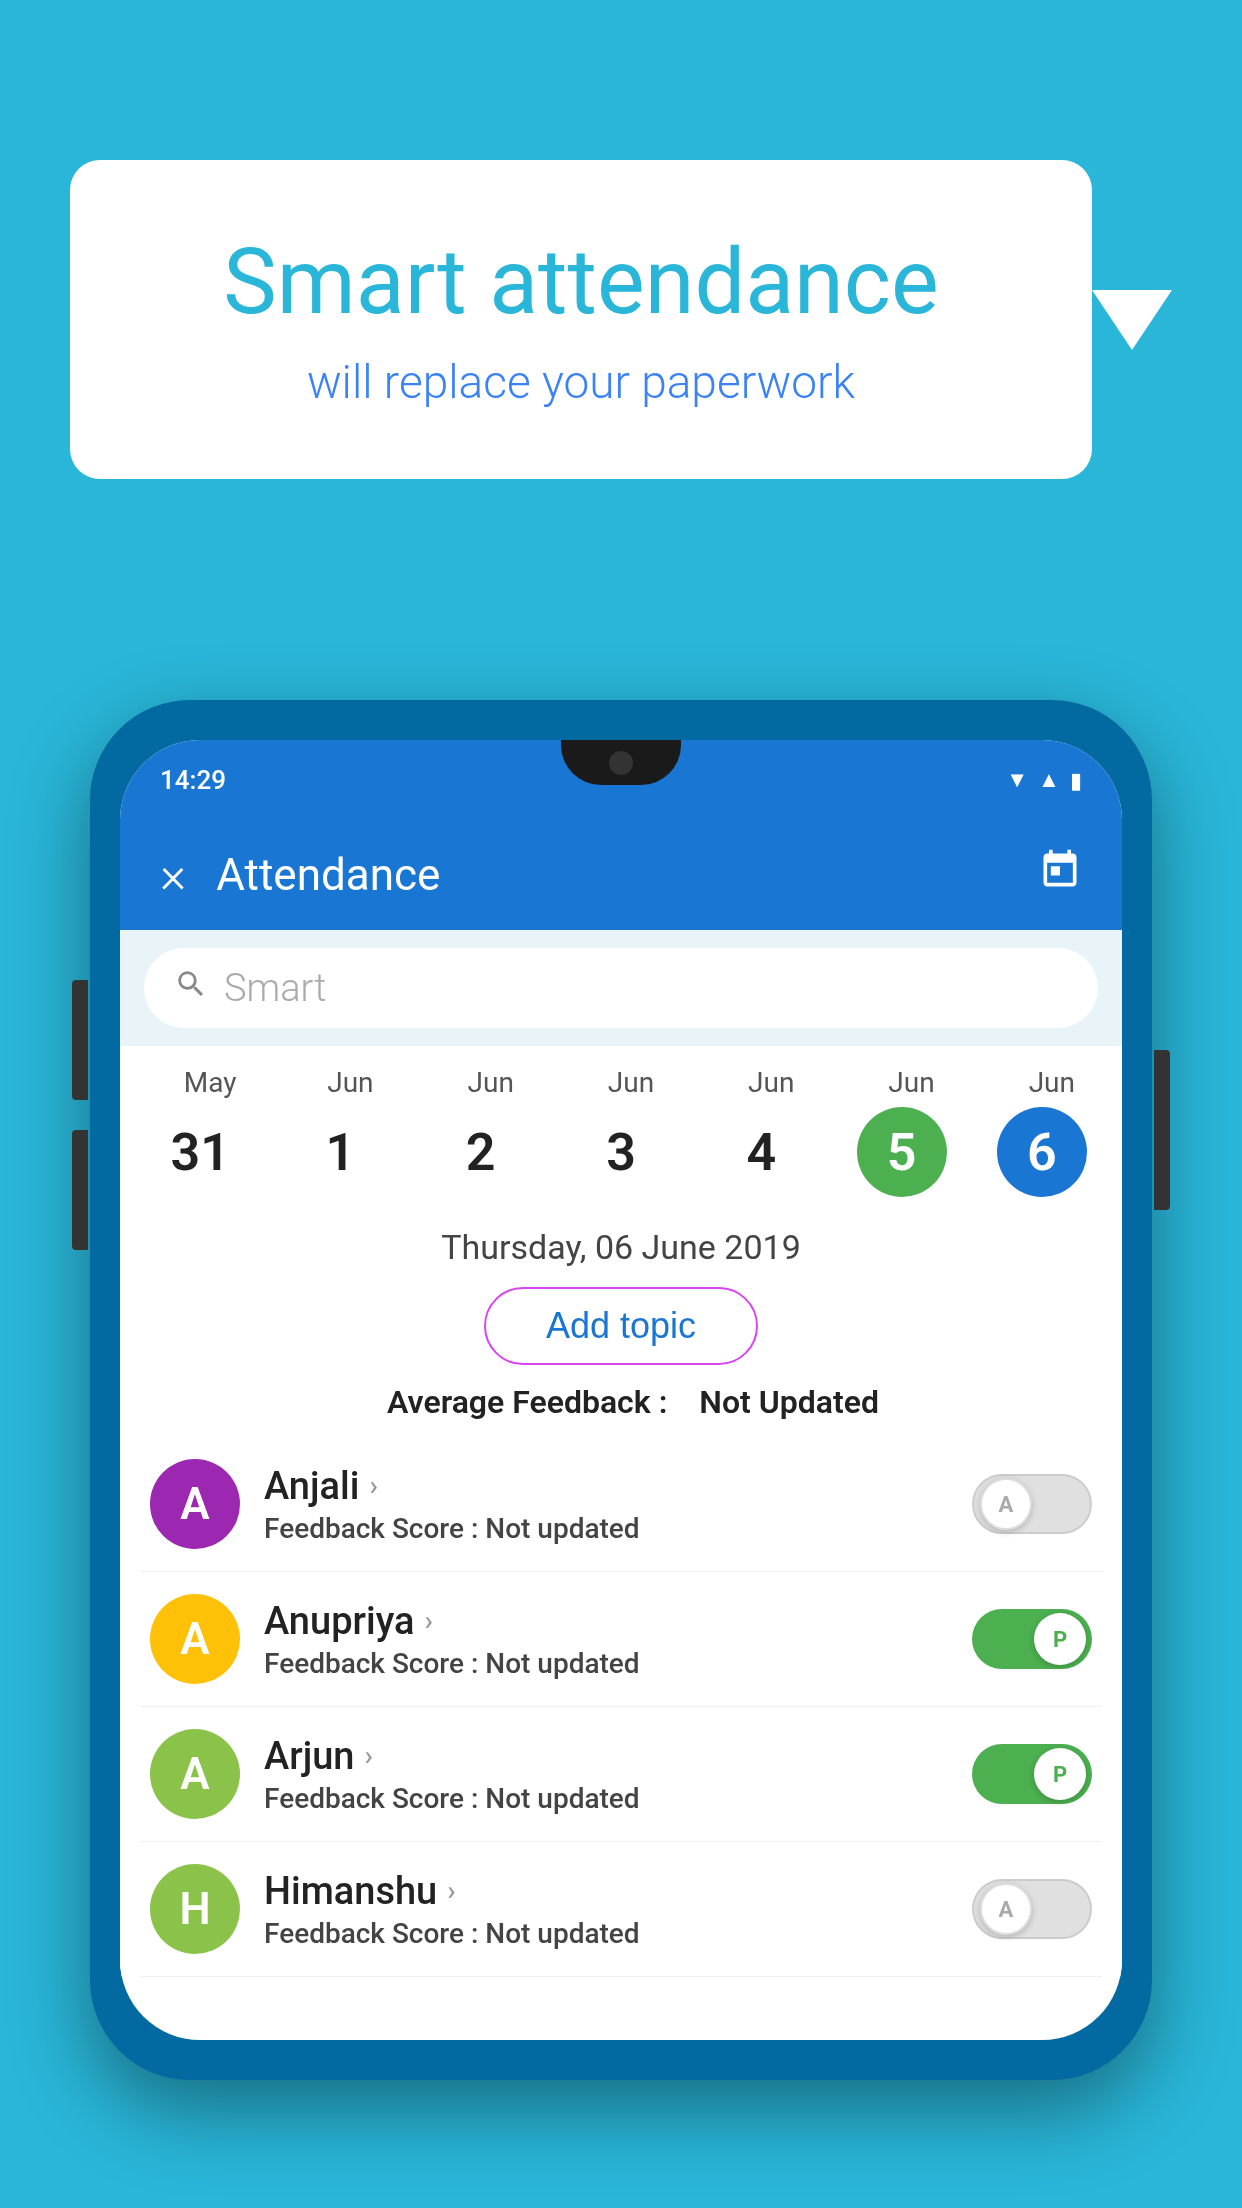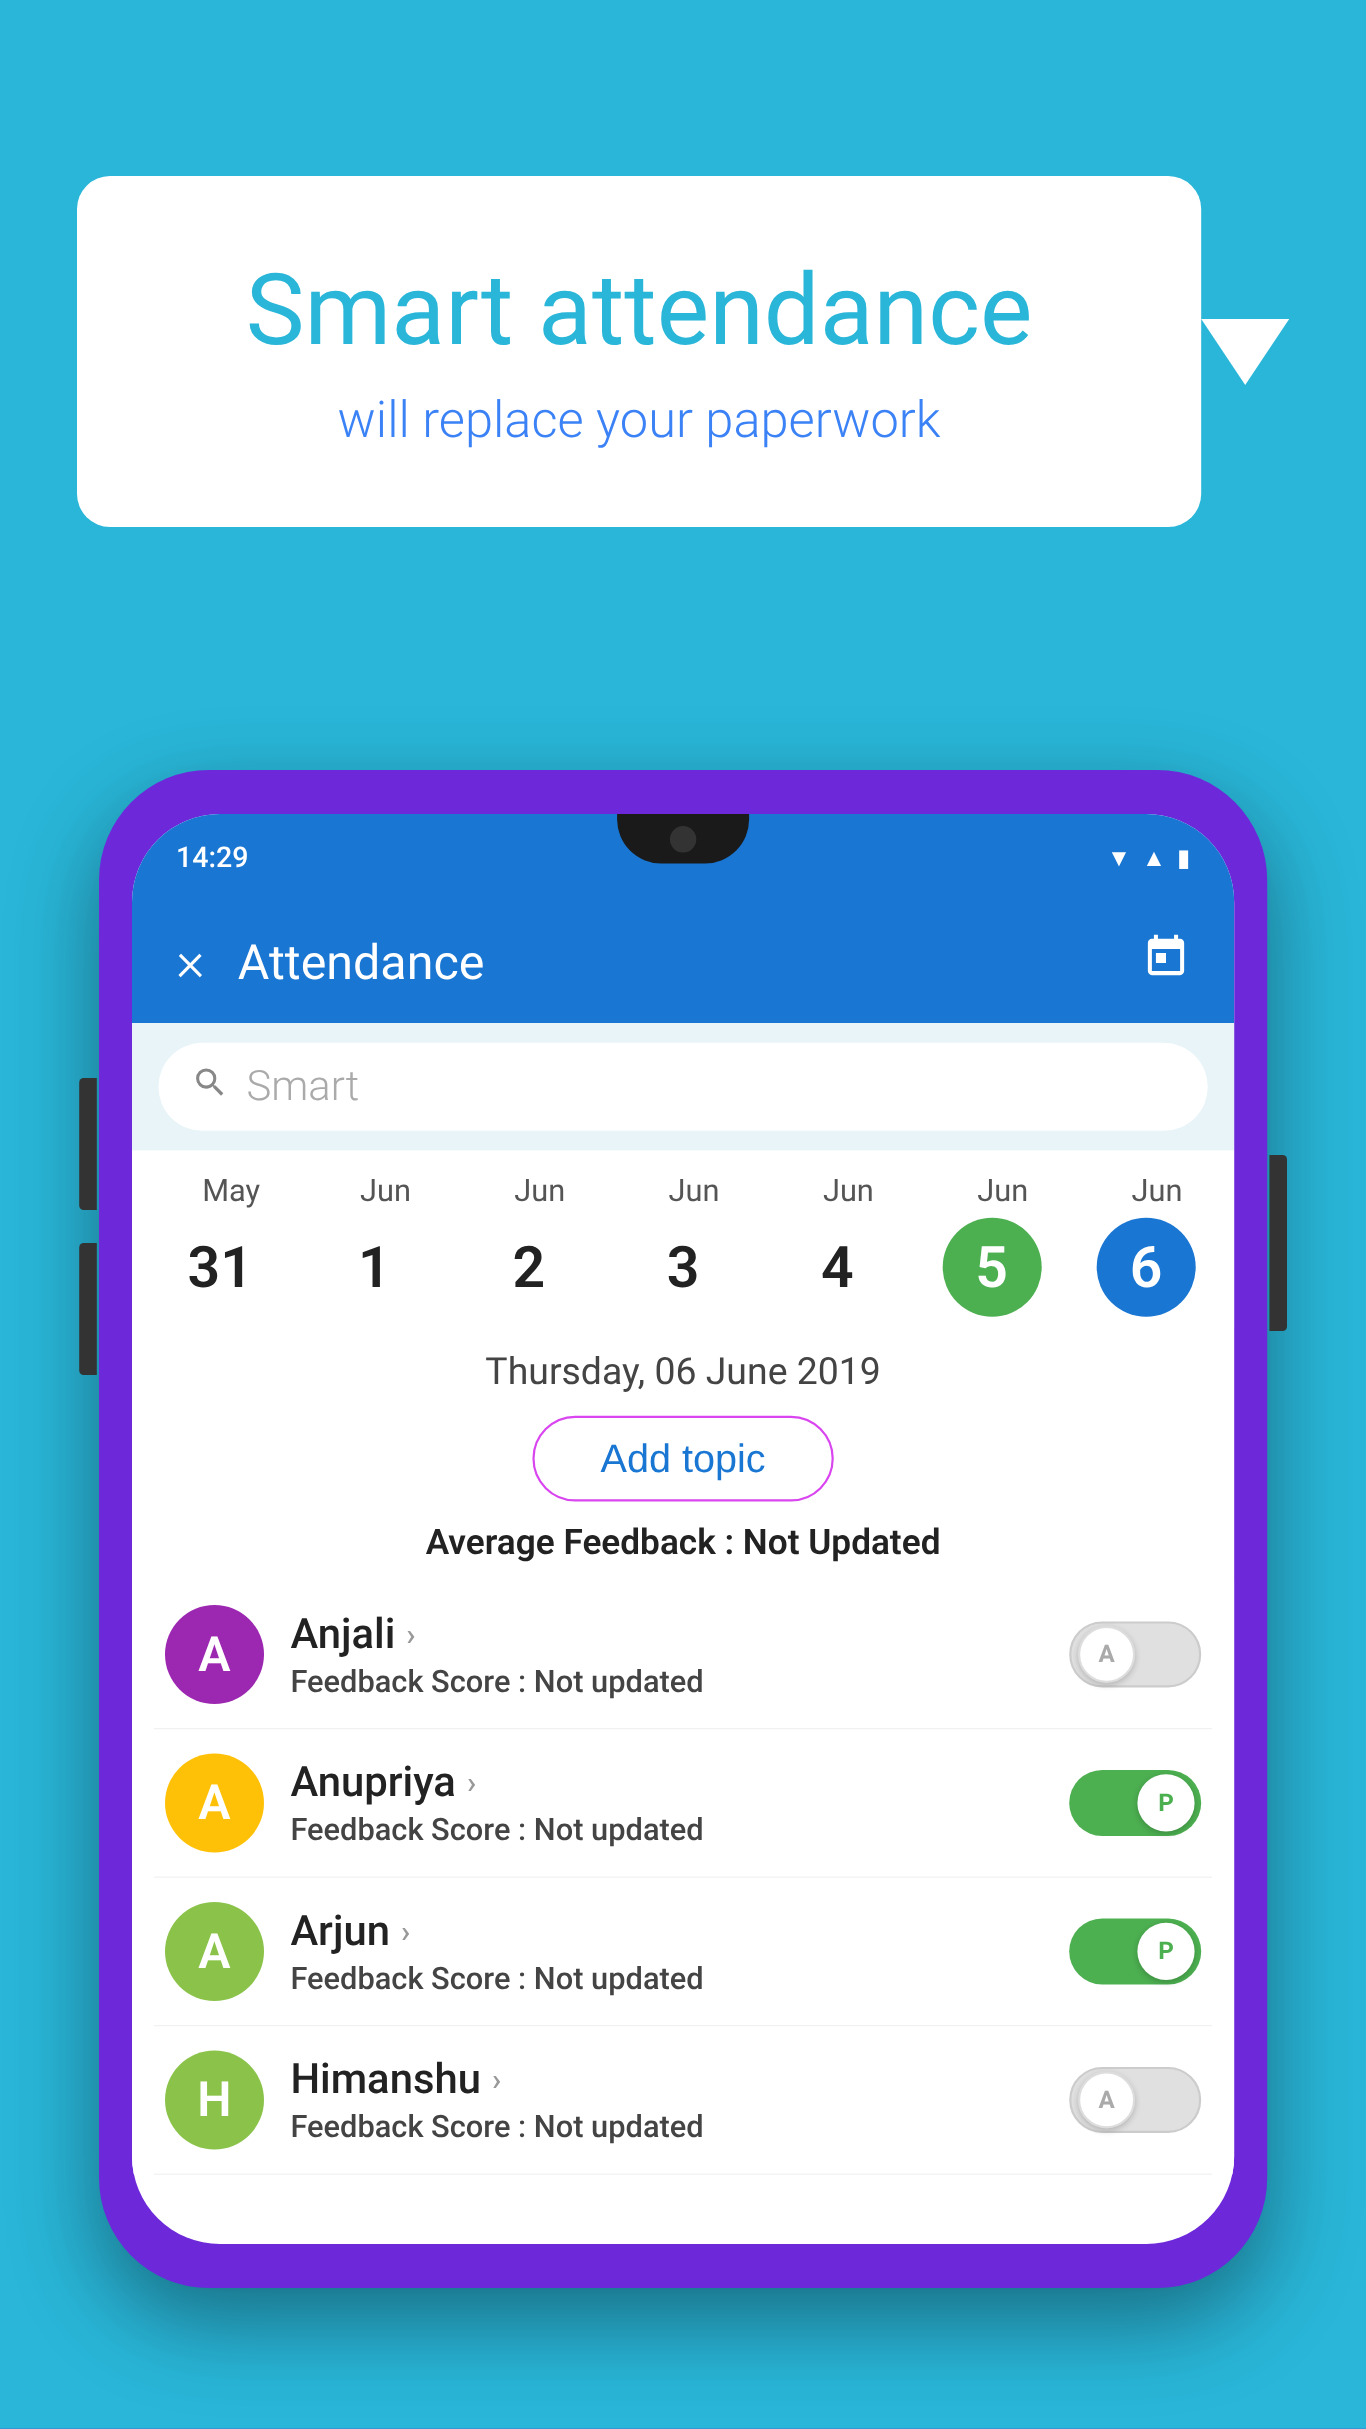--- a/index.html
+++ b/index.html
@@ -50,21 +50,21 @@
 
     
     .phone-wrapper {
       position: absolute;
       top: 700px;
       left: 90px;
       right: 90px;
       bottom: 0;
     }
     .phone-outer {
-      background: #6d28d9;
+      background: #0369a1;
       border-radius: 100px;
       padding: 0;
       width: 100%;
       height: 1380px;
       position: relative;
       box-shadow: 0 30px 80px rgba(0,0,0,0.4);
     }
     
     .phone-btn-left {
       position: absolute;
@@ -269,20 +269,21 @@
     
     .avg-feedback {
       text-align: center;
       font-size: 32px;
       color: #777;
       padding-bottom: 16px;
     }
     .avg-feedback span {
       color: #222;
       font-weight: 600;
+      margin-left: 24px;
     }
 
     
     .student-list {
       background: white;
       padding: 0 20px;
     }
     .student-row {
       display: flex;
       align-items: center;

